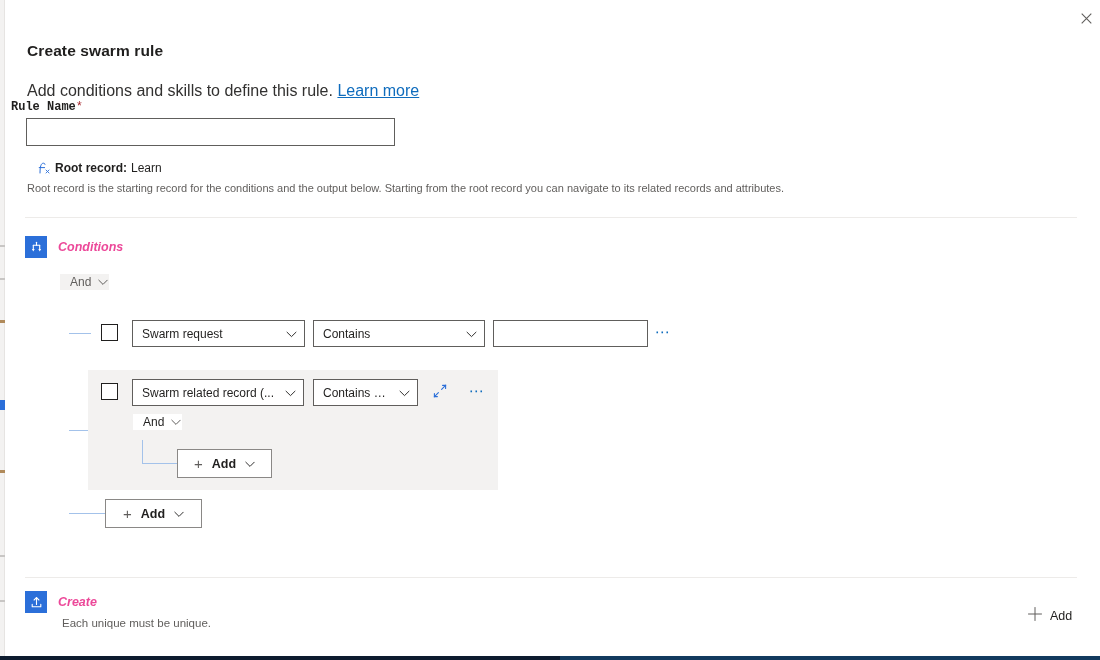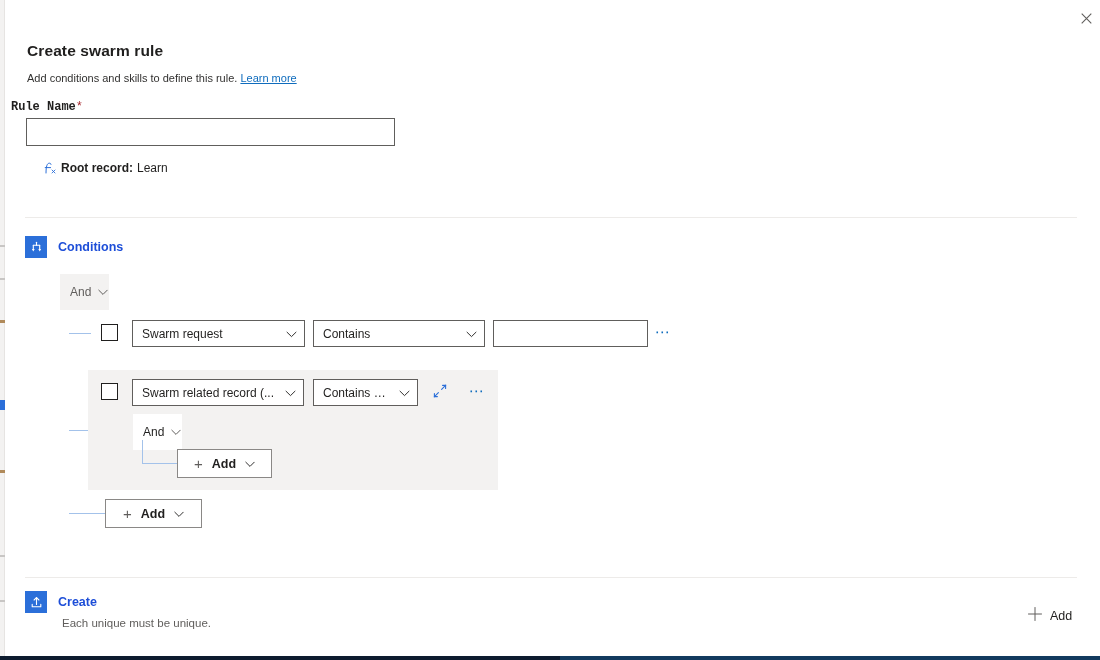--- a/index.html
+++ b/index.html
@@ -51,42 +51,42 @@
     background:transparent;
   }
 
   
   #hdr { position:absolute; left:22px; top:42px; }
   #hdr-title {
     font-size:15.5px; font-weight:bold; color:#201f1e; letter-spacing:0.1px;
     line-height:18px;
   }
   #hdr-sub {
-    margin-top:11px; font-size:11px; color:#323130; line-height:15px;
+    margin-top:23px; font-size:16px; color:#323130; line-height:15px;
   }
   #hdr-sub a {
     color:#0f6cbd; text-decoration:underline;
   }
 
   
   #rule-name-label {
     position:absolute; left:6px; top:100px;
     font-size:12px; font-weight:bold; color:#201f1e;font-family:Liberation Mono, monospace;
   }
   #rule-name-label .req { color:#a4262c; font-weight:normal; }
   #rule-name-input {
     position:absolute; left:21px; top:118px; width:369px; height:28px;
     border:1px solid #605e5c; background:#fff;
     font-family:"Liberation Sans", sans-serif; font-size:12px;
     padding:0 8px; color:#201f1e; outline:none;
   }
 
   
   #root-record {
-    position:absolute; left:38px; top:161px;
+    position:absolute; left:32px; top:161px;
     display:flex; align-items:center; gap:4px;
     font-size:12px; color:#201f1e;
   }
   #root-record .rr-label { font-weight:bold; }
   #root-record .rr-value { font-weight:normal; color:#201f1e; }
   #root-record-desc {
     position:absolute; left:22px; top:181px;
     font-size:11px; color:#605e5c; line-height:14px;
     width:1000px;
   }
@@ -99,40 +99,40 @@
   #divider-1 { top:217px; }
   #divider-2 { top:577px; }
 
   
   .section-head { position:absolute; display:flex; align-items:center; gap:11px; }
   .sec-icon {
     width:22px; height:22px; background:#2b6fd9;
     display:flex; align-items:center; justify-content:center;
     flex:none;
   }
-  .sec-title { font-size:12.5px; font-weight:bold; color:#1d4ed8; }
+  .sec-title { font-size:12.5px; font-weight:bold; color:#ec4899;font-style:italic; }
   #sec-conditions { left:20px; top:236px; }
   #sec-skills { left:20px; top:591px; }
   #skills-desc {
     position:absolute; left:57px; top:617px;
     font-size:11.5px; color:#605e5c;
   }
 
   
   #skills-add {
     position:absolute; left:1022px; top:606px;
     display:flex; align-items:center; gap:7px;
     cursor:pointer; color:#201f1e; font-size:12.5px;
   }
 
   
   #cond-body { position:absolute; left:0; top:0; width:100%; height:100%; }
 
   .andpill {
-    position:absolute; height:36px;
+    position:absolute; height:16px;
     display:inline-flex; align-items:center; gap:7px;
     padding:0 1px 0 10px;
     font-size:12px; color:#484644;
     cursor:pointer; user-select:none;
   }
   .andpill.grey { background:#f3f2f1; color:#605e5c; }
   .andpill.white { background:#ffffff; color:#201f1e; }
   #and-root { left:55px; top:274px; }
   #and-nested { left:128px; top:414px; }
 
@@ -253,20 +253,21 @@
     <span style="display:inline-flex;align-items:center;">
       <svg width="14" height="14" viewBox="0 0 14 14" aria-hidden="true">
         <path d="M3 12 C3 5.5 4 2.2 6.4 2.2 C7.5 2.2 8 2.8 8 3.4" stroke="#2b6fd9" stroke-width="1" fill="none" stroke-linecap="round"></path>
         <path d="M2.2 6.6 H7.6" stroke="#2b6fd9" stroke-width="1" fill="none" stroke-linecap="round"></path>
         <path d="M9 9 L12 12 M12 9 L9 12" stroke="#2b6fd9" stroke-width="0.9" fill="none" stroke-linecap="round"></path>
       </svg>
     </span>
     <span class="rr-label">Root record:</span>
     <span class="rr-value">Learn</span>
   </div>
+  <div id="root-record-desc">Root record is the starting record for the conditions and the output below. Starting from the root record you can navigate to its related records and attributes.</div>
 
   <div class="divider" id="divider-1"></div>
   <div class="divider" id="divider-2"></div>
 
   <div class="section-head" id="sec-conditions">
     <span class="sec-icon">
       <svg width="13" height="13" viewBox="0 0 13 13" aria-hidden="true">
         <path d="M6.5 1.2 V4.2" stroke="#fff" stroke-width="1.1" fill="none" stroke-linecap="round"></path>
         <path d="M3.3 4.2 H9.7" stroke="#fff" stroke-width="1.1" fill="none" stroke-linecap="round"></path>
         <path d="M3.3 4.2 V8.4 M9.7 4.2 V8.4" stroke="#fff" stroke-width="1.1" fill="none" stroke-linecap="round"></path>

